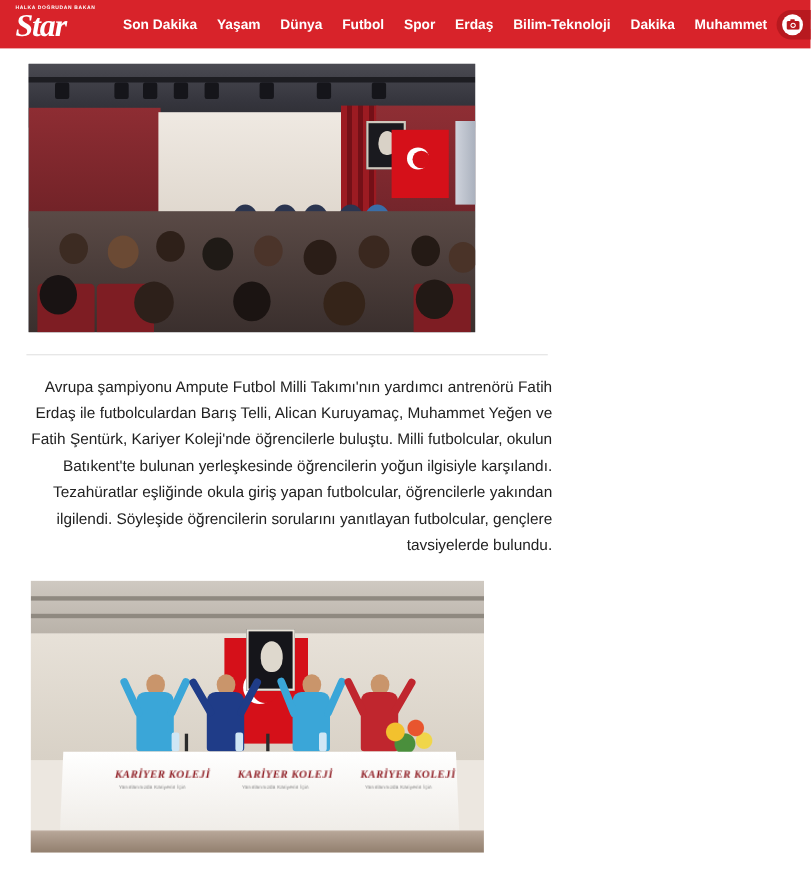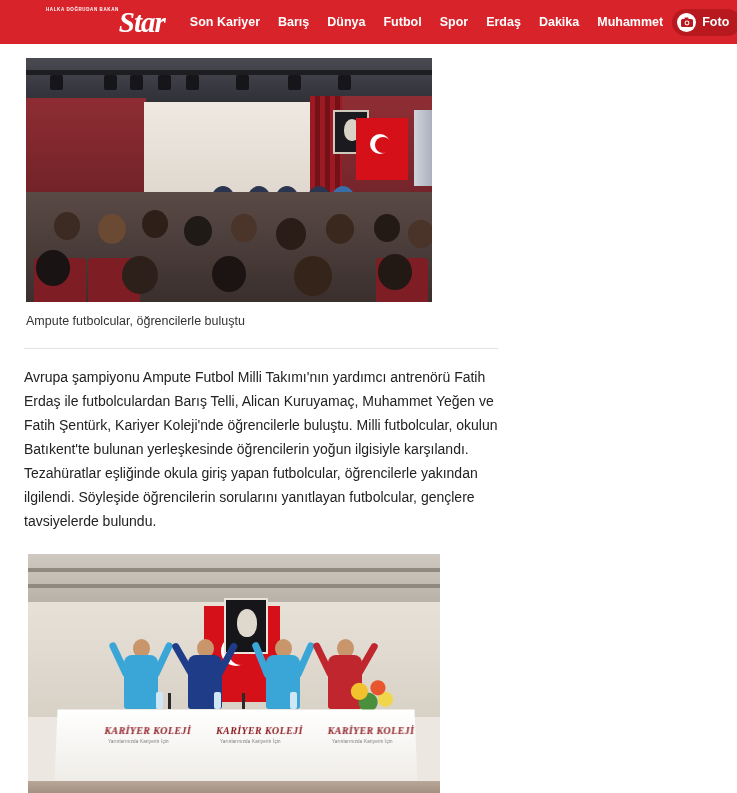--- a/index.html
+++ b/index.html
@@ -14,25 +14,24 @@
   .site-header {
     height: 44px;
     background: #d8232a;
     display: flex;
     align-items: center;
     padding: 0 10px 0 14px;
     position: relative;
   }
   .logo {
     display: flex;
-    flex-direction: row;
+    flex-direction: column;
     justify-content: center;
     margin-right: 16px;
     line-height: 1;
-    margin-left: 32px;
   }
   .logo-sub {
     font-size: 4.5px;
     letter-spacing: 0.6px;
     color: #ffffff;
     font-weight: bold;
     text-align: center;
     margin-bottom: 1px;
     white-space: nowrap;
   }
@@ -114,20 +113,21 @@
     border-top: 1px solid #e2e2e2;
     margin: 20px 0 0 0;
     width: 474px;
   }
   .article-text {
     font-size: 14px;
     line-height: 1.72;
     color: #222222;
     width: 478px;
     margin: 16px 0 0 0;
+    text-align: right;
   }
   .figure-bottom {
     margin: 20px 0 0 0;
     width: 412px;
   }
 
   
   .img1 {
     height: 244px;
     background: #2b2b33;
@@ -280,26 +280,27 @@
 <body>
 
 <div class="site-header">
 
   <div class="logo">
     <div class="logo-sub">HALKA DOĞRUDAN BAKAN</div>
     <div class="logo-main">Star</div>
   </div>
 
   <nav class="nav">
-    <a class="nav-item">Son Kariyer</a>
-    <a class="nav-item">Barış</a>
+    <a class="nav-item">Son Dakika</a>
+    <a class="nav-item">Yaşam</a>
     <a class="nav-item">Dünya</a>
     <a class="nav-item">Futbol</a>
     <a class="nav-item">Spor</a>
     <a class="nav-item">Erdaş</a>
+    <a class="nav-item">Bilim-Teknoloji</a>
     <a class="nav-item">Dakika</a>
     <a class="nav-item">Muhammet</a>
   </nav>
 
   <div class="media-buttons">
     <div class="media-btn">
       <span class="glyph">
         <svg width="12" height="10" viewBox="0 0 12 10">
           <rect x="0" y="2" width="12" height="8" rx="1.5" fill="#b8191f"></rect>
           <rect x="3.5" y="0.4" width="4" height="2" rx="0.6" fill="#b8191f"></rect>
@@ -355,21 +356,20 @@
       <div class="head" style="left:250px;bottom:52px;width:30px;height:32px;background:#2a1d17;"></div>
       <div class="head" style="left:300px;bottom:58px;width:28px;height:30px;background:#3a281f;"></div>
       <div class="head" style="left:348px;bottom:60px;width:26px;height:28px;background:#241a15;"></div>
       <div class="head" style="left:382px;bottom:54px;width:26px;height:28px;background:#4a3328;"></div>
       <div class="head" style="left:10px;bottom:16px;width:34px;height:36px;background:#191313;"></div>
       <div class="head" style="left:96px;bottom:8px;width:36px;height:38px;background:#2d201a;"></div>
       <div class="head" style="left:186px;bottom:10px;width:34px;height:36px;background:#1b1412;"></div>
       <div class="head" style="left:268px;bottom:6px;width:38px;height:40px;background:#352419;"></div>
       <div class="head" style="left:352px;bottom:12px;width:34px;height:36px;background:#221915;"></div>
     </div>
-    <figcaption class="caption">Ampute futbolcular, öğrencilerle buluştu</figcaption>
   </figure>
 
   <hr class="divider">
 
   <p class="article-text">Avrupa şampiyonu Ampute Futbol Milli Takımı'nın yardımcı antrenörü Fatih Erdaş ile futbolculardan Barış Telli, Alican Kuruyamaç, Muhammet Yeğen ve Fatih Şentürk, Kariyer Koleji'nde öğrencilerle buluştu. Milli futbolcular, okulun Batıkent'te bulunan yerleşkesinde öğrencilerin yoğun ilgisiyle karşılandı. Tezahüratlar eşliğinde okula giriş yapan futbolcular, öğrencilerle yakından ilgilendi. Söyleşide öğrencilerin sorularını yanıtlayan futbolcular, gençlere tavsiyelerde bulundu.</p>
 
   <figure class="figure-bottom" style="margin-left:4px;">
     <div class="photo img2">
       <div class="ceil"></div>
       <div class="ceilstrip" style="top:14px;"></div>

